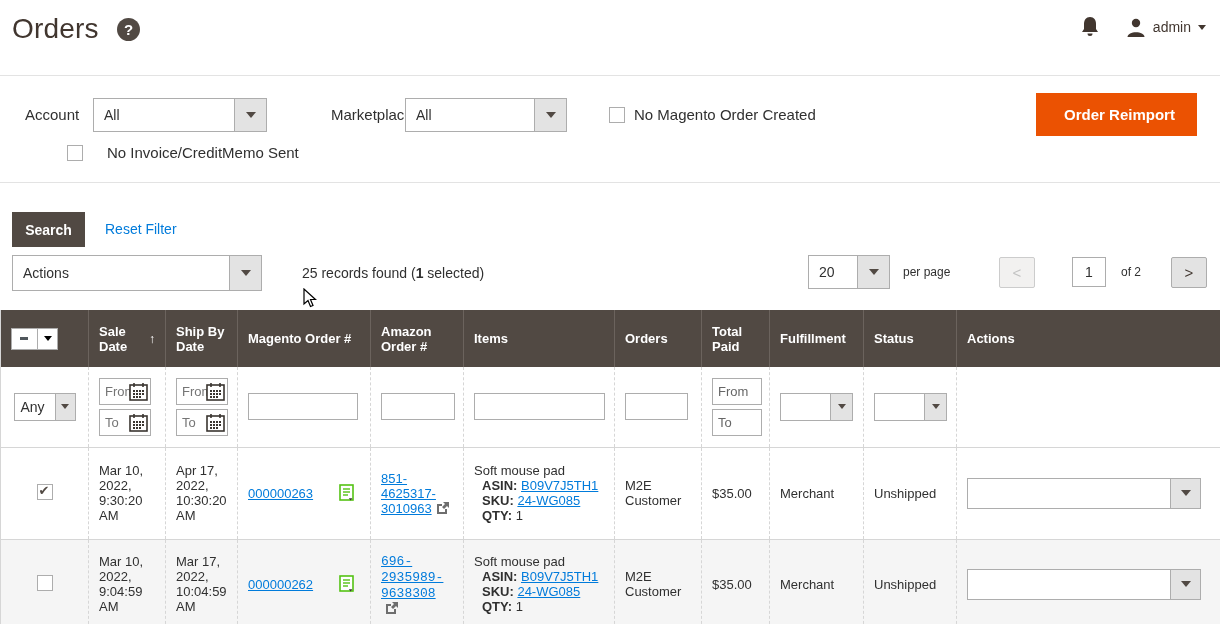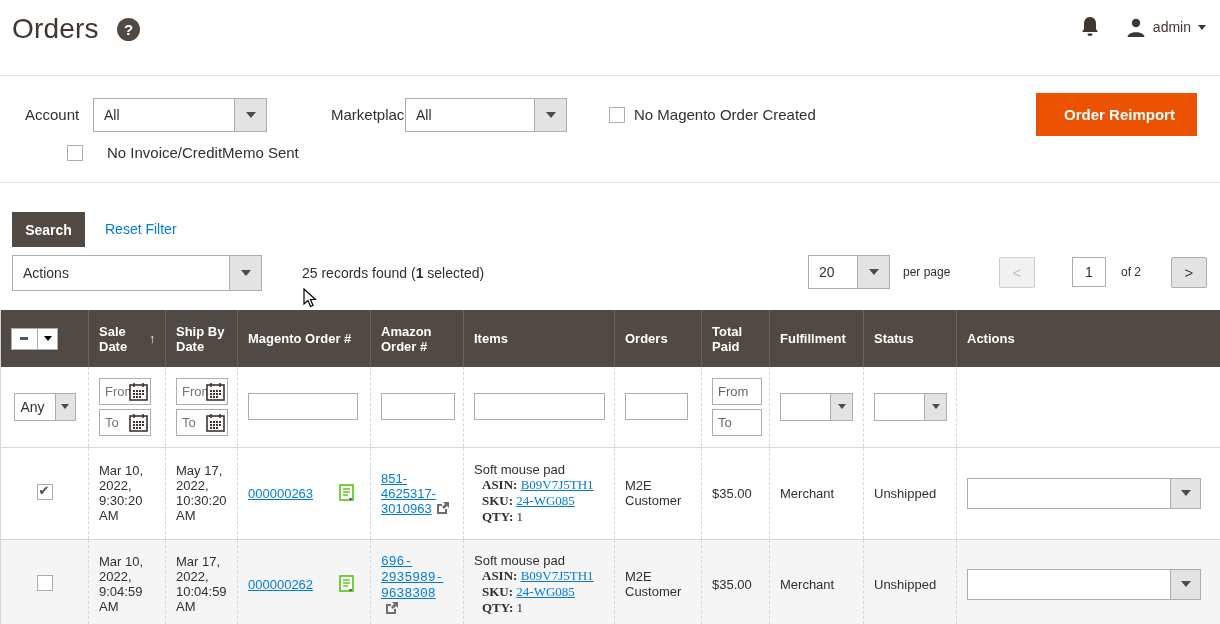--- a/index.html
+++ b/index.html
@@ -78,21 +78,21 @@
   .date-field { position:relative; display:flex; align-items:center; border:1px solid #adadad; background:#fff; width:52px; height:27px; margin:2px 0; }
   .date-field input { border:none; width:30px; font-size:13px; color:#303030; padding:0 0 0 5px; font-family:inherit; outline:none; background:transparent; }
   .date-field .cal { position:absolute; right:2px; top:3px; width:19px; height:19px; cursor:pointer; }
   .stack { display:flex; flex-direction:column; align-items:flex-start; }
   .minitxt { height:27px; font-size:13px; padding:0 5px; border:1px solid #adadad; color:#303030; font-family:inherit; margin:2px 0; }
   .minitxt::placeholder, .txt-input::placeholder { color:#666; opacity:1; }
 
   .order-cell { display:flex; align-items:center; justify-content:space-between; padding-right:4px; }
   .doc-icon { width:17px; height:19px; flex:none; cursor:pointer; }
   .ext-icon { width:14px; height:14px; display:inline-block; vertical-align:-2px; margin-left:4px; }
-  .items-cell .ind { padding-left:8px;font-family:Liberation Serif, serif; }
+  .items-cell .ind { padding-left:8px; }
   .items-cell b { font-weight:700; }
   .row-select { width:234px; height:31px; }
   .center { text-align:center; }
 
   
   .cursor { position:absolute; left:303px; top:288px; pointer-events:none; }
 </style>
 </head>
 <body>
 
@@ -343,21 +343,21 @@
                 <i class="tri" style="border-left-width:4px;border-right-width:4px;border-top-width:5px;"></i>
               </span>
           </div>
         </td>
         <td></td>
       </tr>
 
       <tr class="data-row row-0">
         <td class="center"><span class="chkbox checked"></span></td>
         <td>Mar 10, 2022, 9:30:20 AM</td>
-        <td>May 17, 2022, 10:30:20 AM</td>
+        <td>Apr 17, 2022, 10:30:20 AM</td>
         <td>
           <div class="order-cell">
             <a class="link" style="text-decoration:underline;">000000263</a>
             <svg class="doc-icon" viewBox="0 0 17 19">
               <rect x="1" y="1" width="13" height="15" fill="#fff" stroke="#54c213" stroke-width="1.6"></rect>
               <line x1="4" y1="5" x2="11" y2="5" stroke="#54c213" stroke-width="1.4"></line>
               <line x1="4" y1="8" x2="11" y2="8" stroke="#54c213" stroke-width="1.4"></line>
               <line x1="4" y1="11" x2="9" y2="11" stroke="#54c213" stroke-width="1.4"></line>
               <path d="M12 17 l4 0 l-2 2.4 Z" fill="#3a3530" transform="translate(-1,-1) scale(0.9)"></path>
             </svg>

